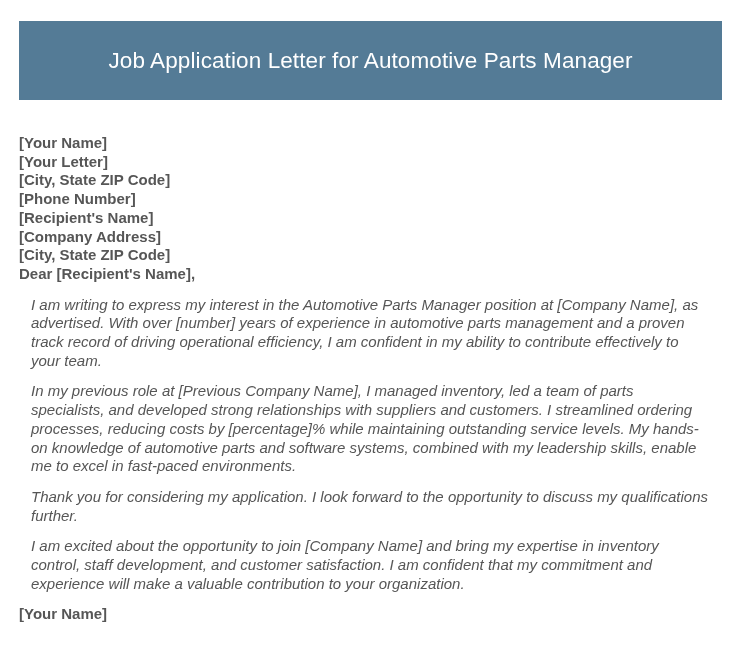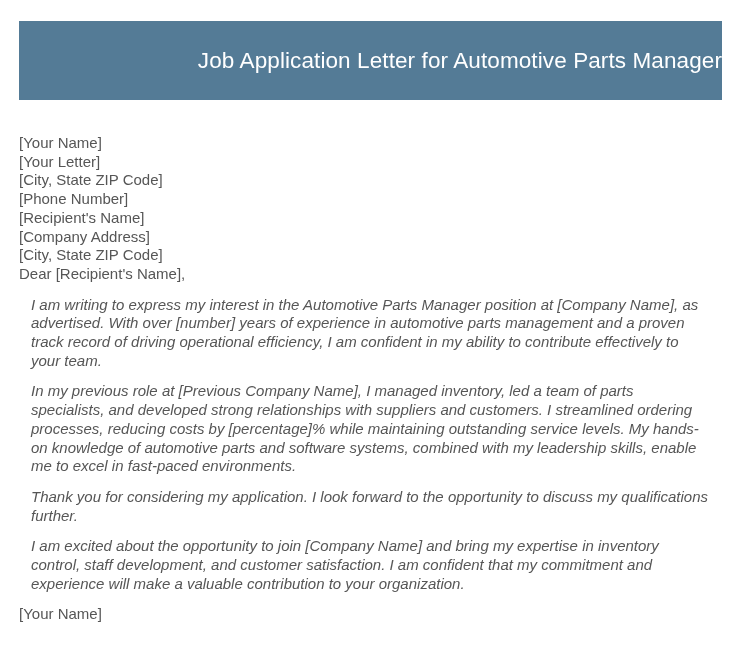--- a/index.html
+++ b/index.html
@@ -23,21 +23,21 @@
   }
   .header-banner {
     position: absolute;
     left: 19px;
     top: 21px;
     width: 703px;
     height: 79px;
     background: #547b96;
     display: flex;
     align-items: center;
-    justify-content: flex-end;
+    justify-content: center;
     box-sizing: border-box;
   }
   .header-title {
     color: #ffffff;
     font-size: 22.5px;
     font-weight: 400;
     line-height: 1.2;
     letter-spacing: 0.1px;
     text-align: center;
     white-space: nowrap;
@@ -52,20 +52,21 @@
     font-size: 15px;
     line-height: 18.7px;
     font-family: "Liberation Sans", sans-serif;
     text-align: left;
   }
   .letter-line {
     margin: 0;
     padding: 0;
     white-space: pre-wrap;
     word-wrap: break-word;
+    font-weight: bold;
   }
   .letter-para {
     margin: 12px;
     padding: 0;
     font-style: italic;
   }
 </style>
 </head>
 <body>
 

